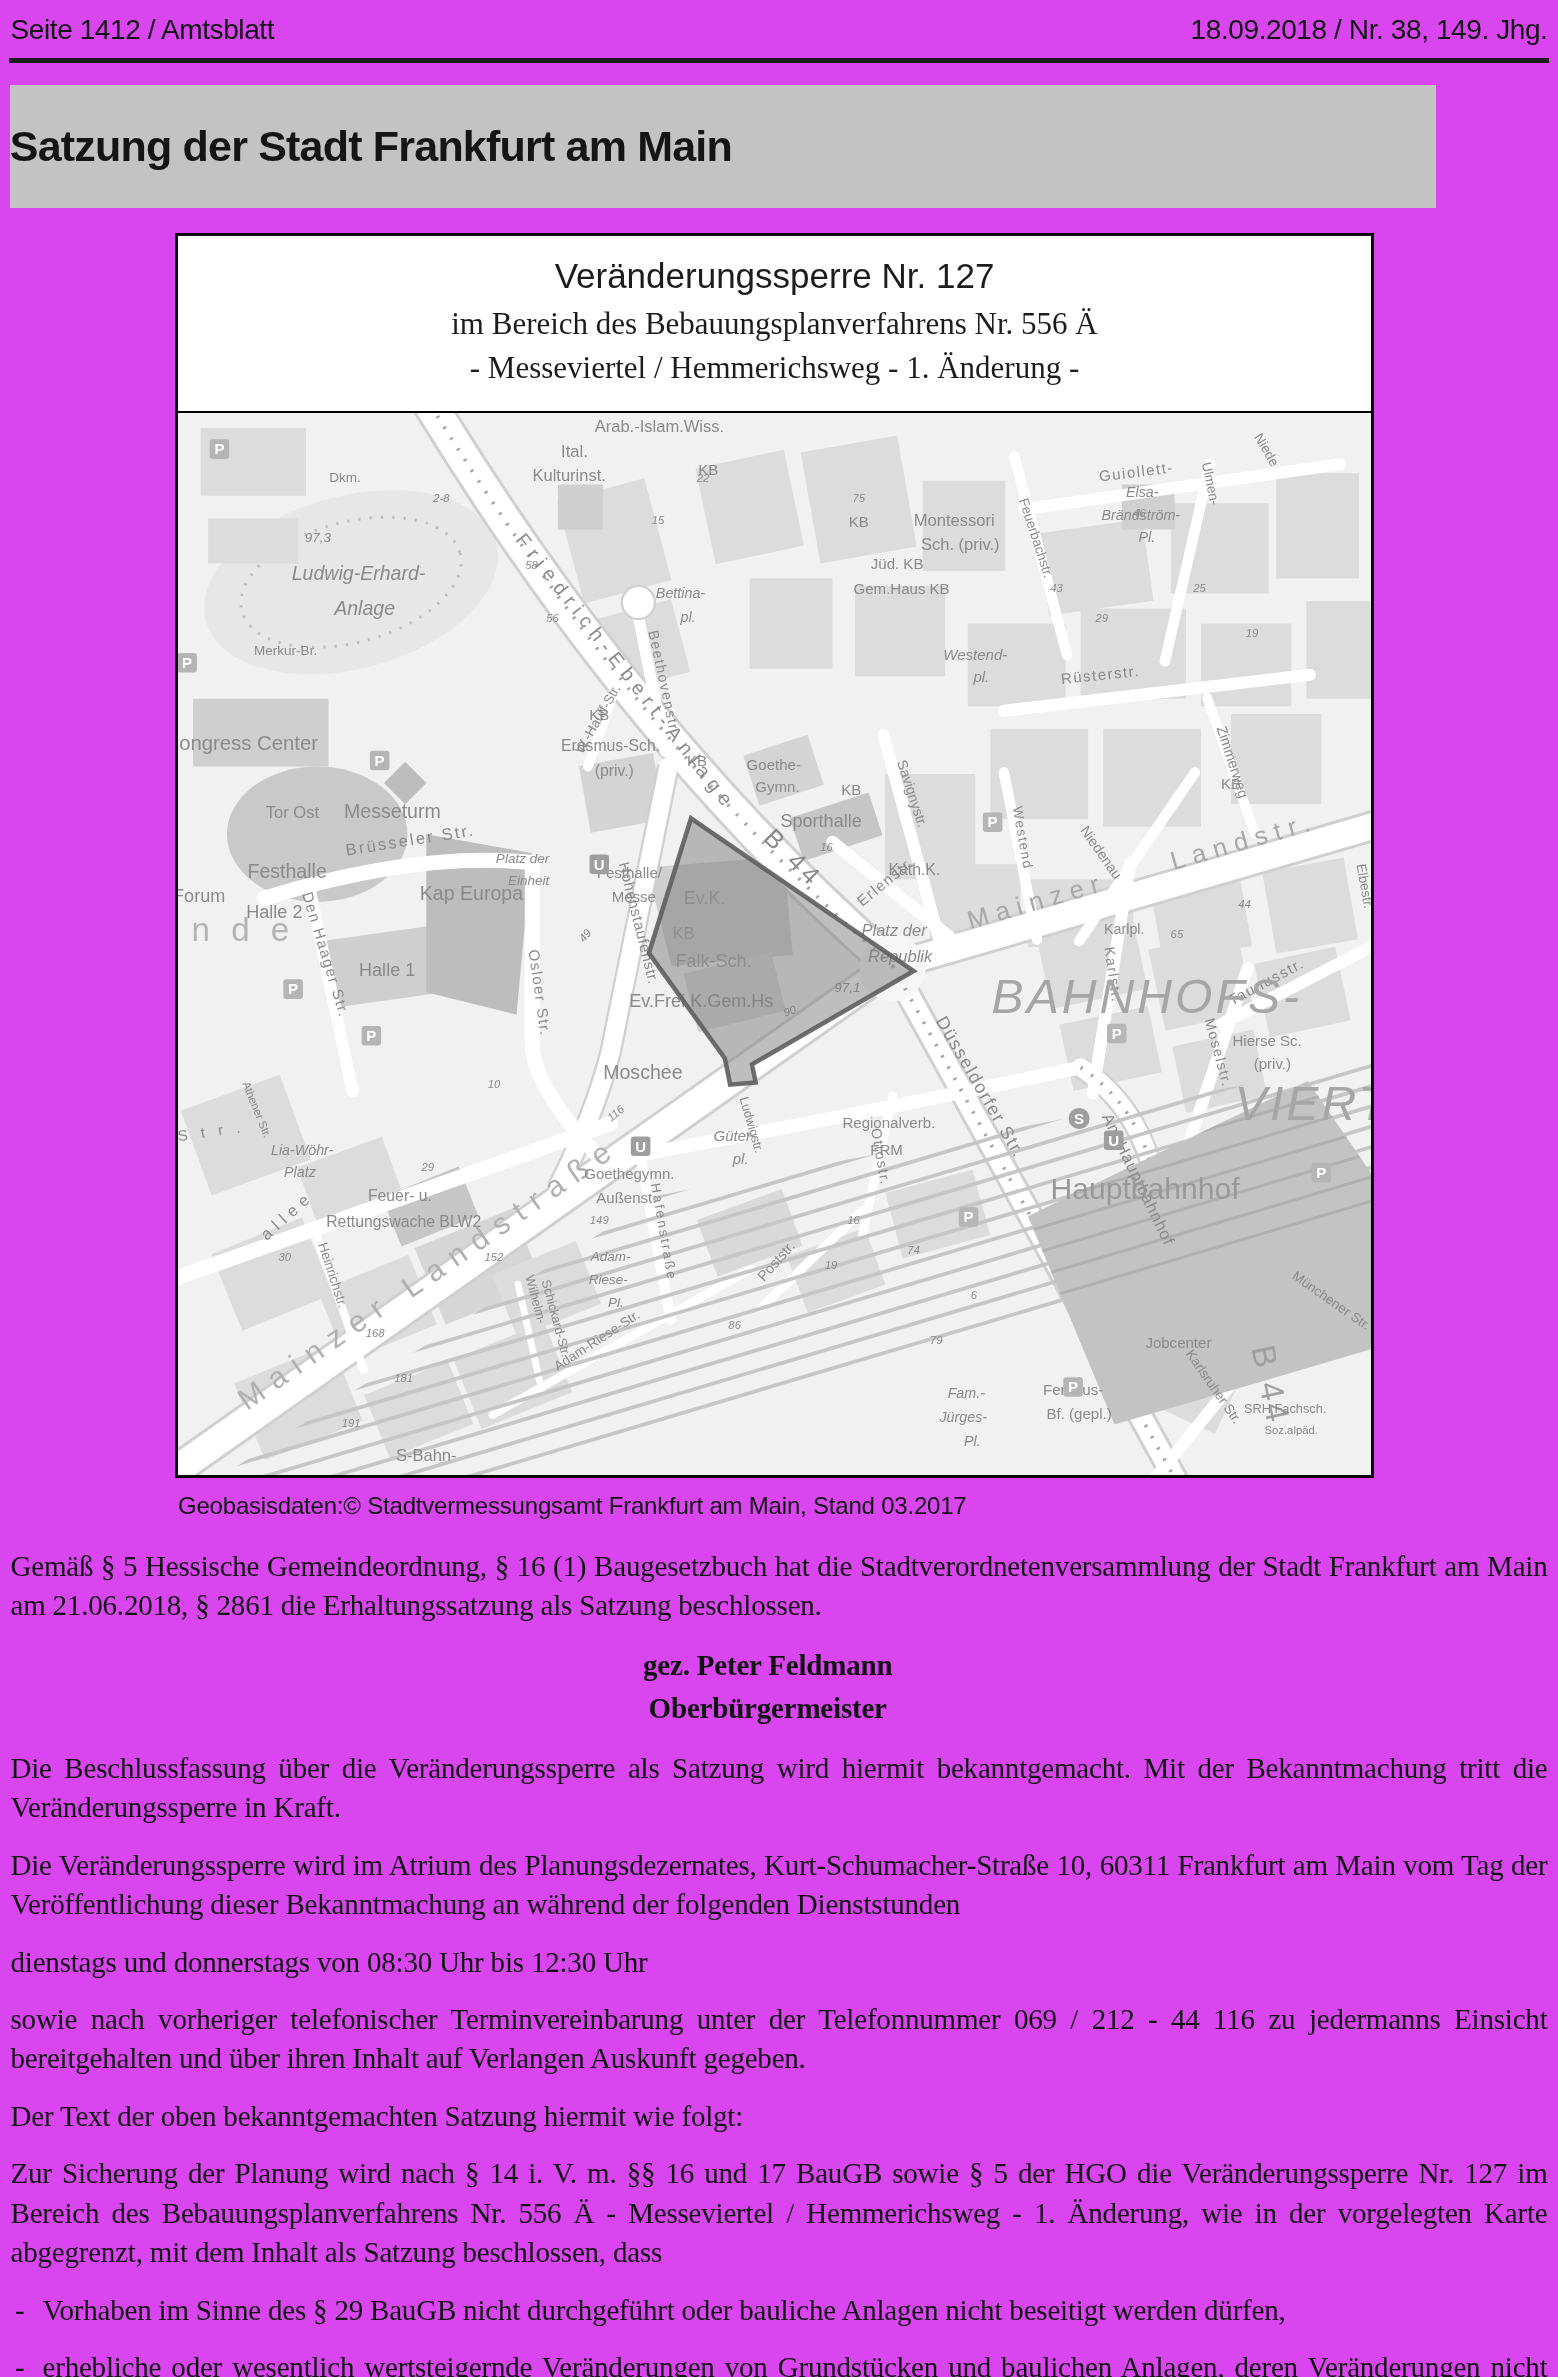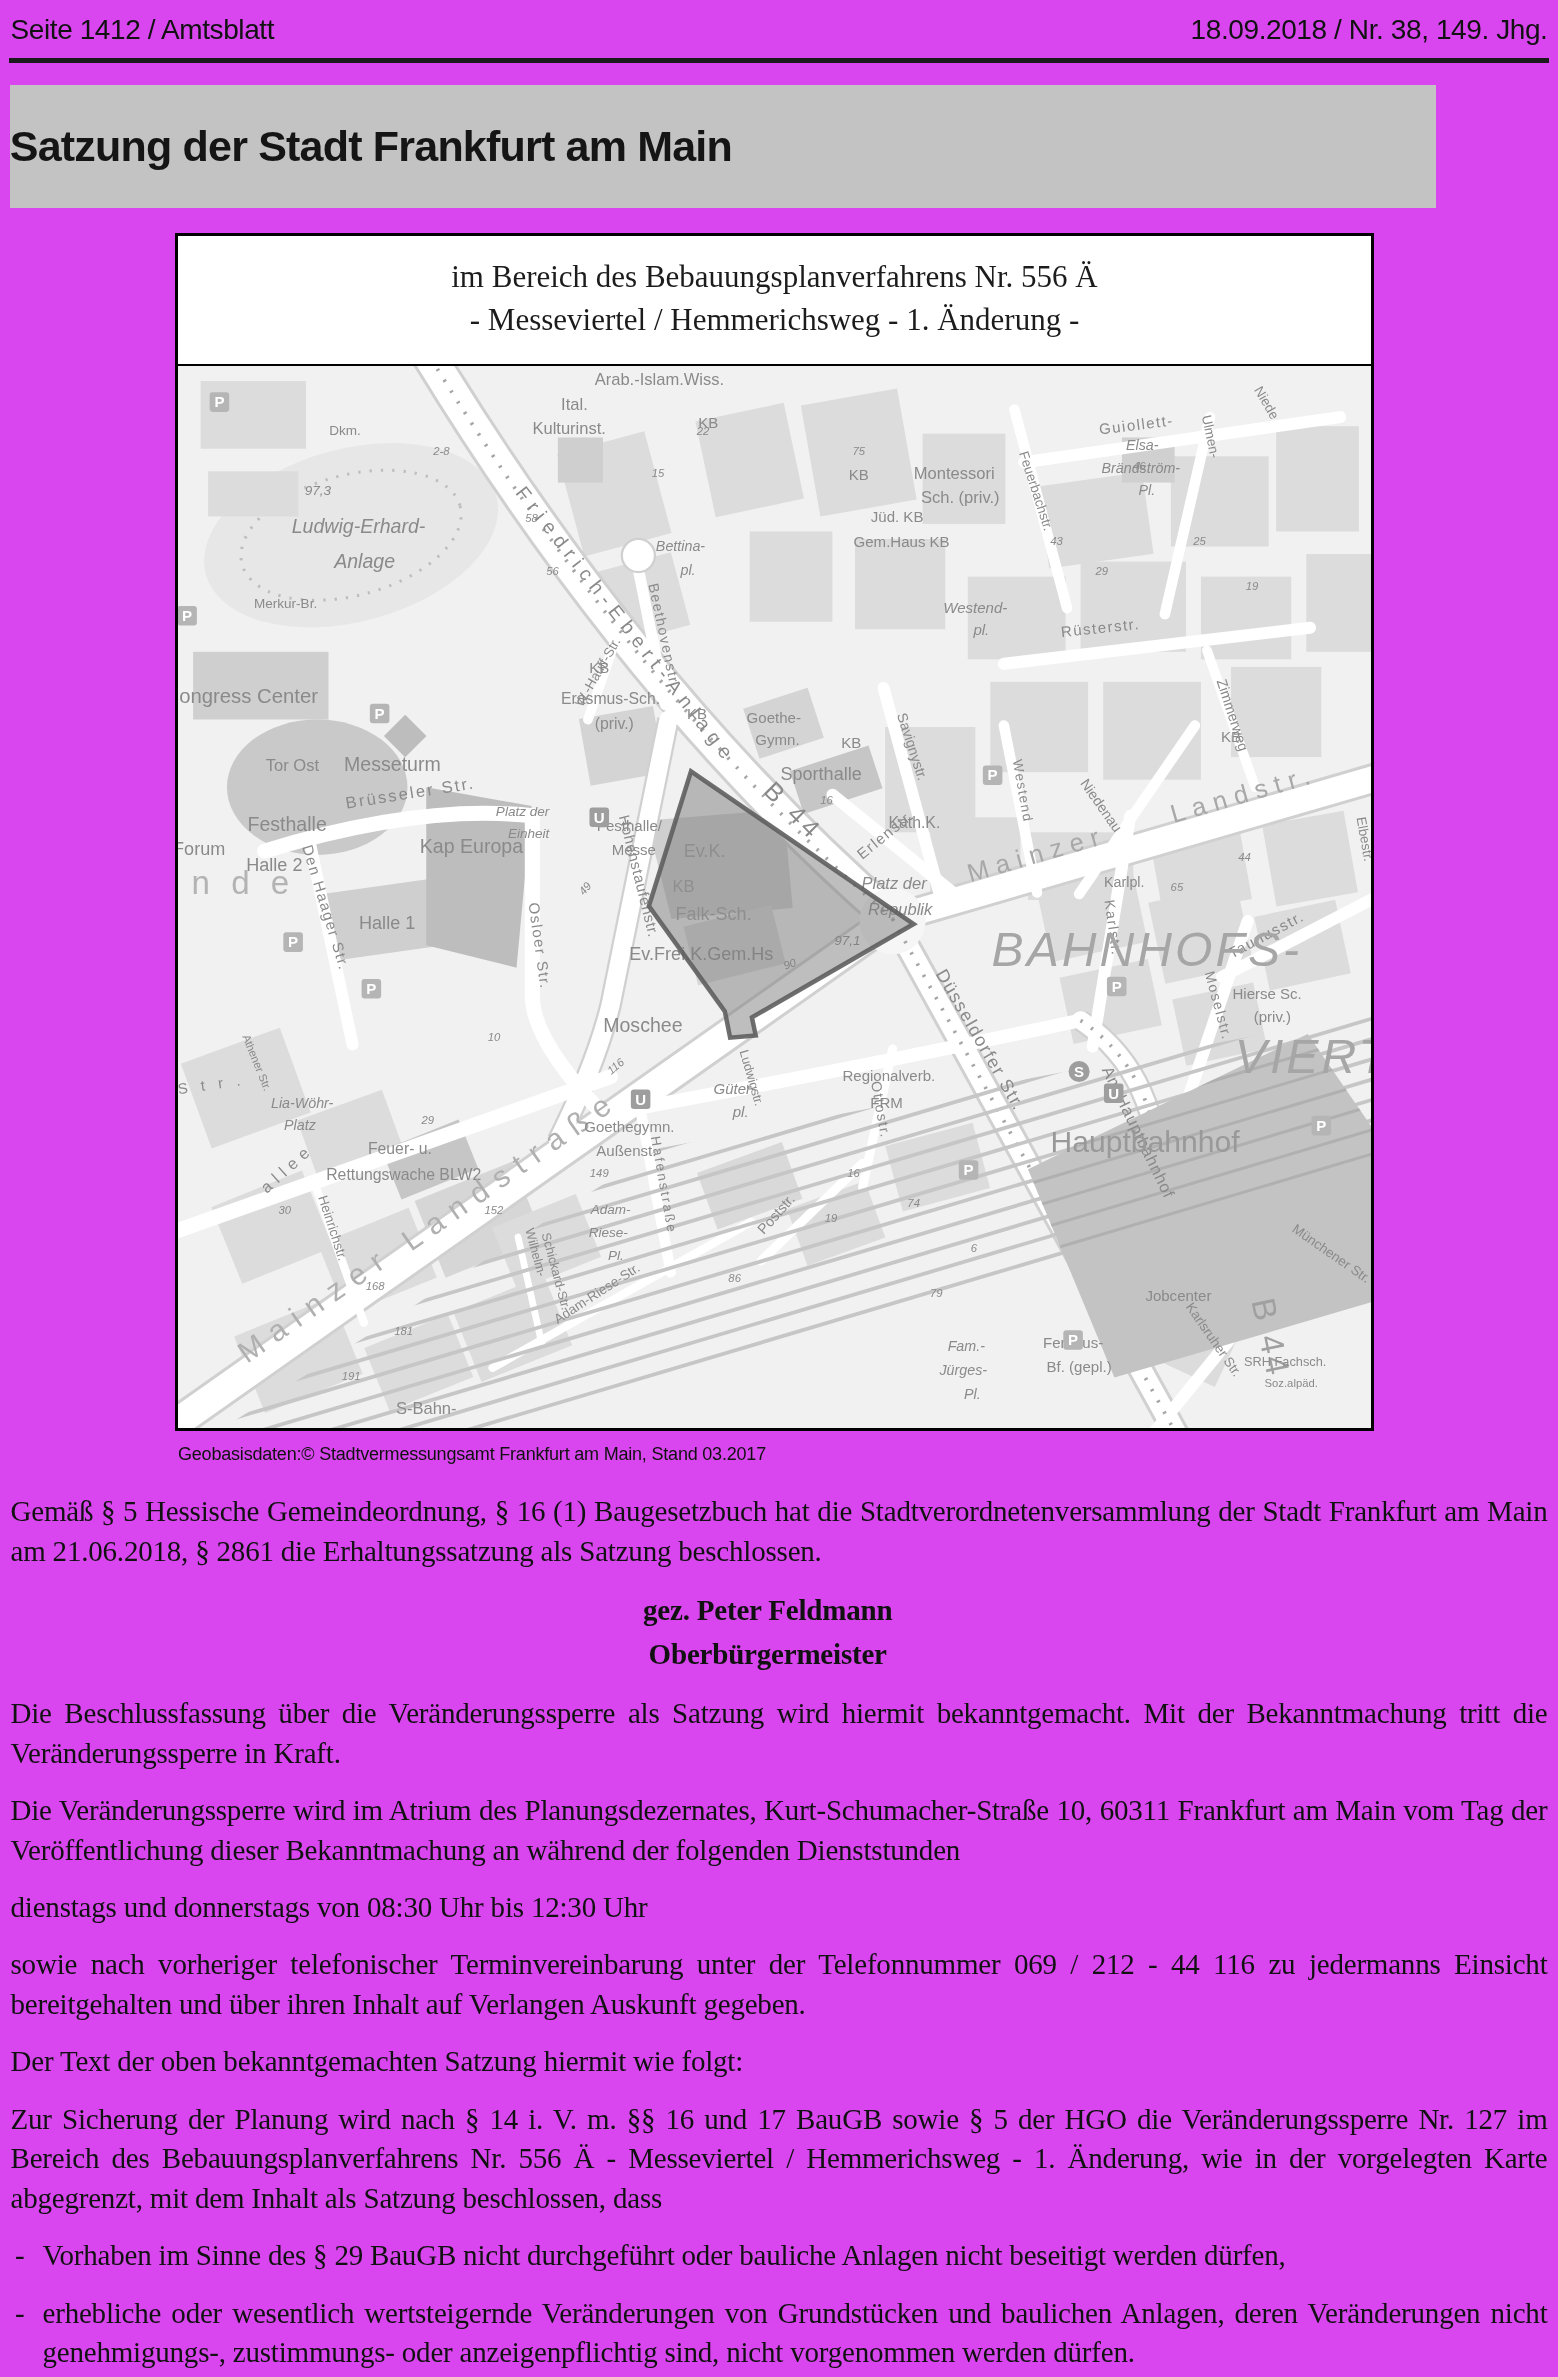--- a/index.html
+++ b/index.html
@@ -9,21 +9,21 @@
        font-size:28px;letter-spacing:-0.4px;}
   .rule{margin:12px 9px 0 9px;height:5.3px;background:#1a1a1a;}
   .banner{margin:22.6px 0 0 9.8px;width:1426px;height:123px;background:#c3c3c3;
           display:flex;align-items:center;justify-content:flex-start;}
   .banner h1{margin:0;font-size:43px;font-weight:bold;color:#151515;letter-spacing:-0.8px;}
   .map-frame{margin:25px 0 0 175px;width:1193px;border:3px solid #000;box-sizing:content-box;}
   .map-titles{background:#fff;text-align:center;padding:15px 7.5px 18px 7.5px;border-bottom:2.3px solid #000;}
   .mt1{font-size:35px;margin:4.5px 0 10.5px 0;color:#1c1c1c;}
   .mt2,.mt3{font-size:31px;margin:7.5px 0;color:#1c1c1c;font-family:Liberation Serif, serif;}
   .map-svg{display:block;background:#f1f1f1;}
-  .caption{margin:13.5px 0 0 178px;font-size:18px;letter-spacing:-0.2px;}
+  .caption{margin:13.5px 0 0 178px;font-size:24px;letter-spacing:-0.2px;}
   .bodytext{margin:27px 10.5px 0 10.5px;font-size:29px;line-height:1.36;letter-spacing:-0.2px;font-family:Liberation Serif, serif;}
   .bodytext p{margin:0 0 18px 0;text-align:justify;}
   .sig{text-align:center;font-weight:bold;margin:1.5px 22.6px 18px 0;line-height:1.5;}
   .sig div{margin:0;}
   p.single{text-align:left;}
   p.bullet{padding-left:32px;position:relative;}
   p.bullet .dash{position:absolute;left:4.5px;top:0;}
   svg text{font-family:"Liberation Sans",sans-serif;}
 </style>
 </head>
@@ -36,20 +36,21 @@
     <span>18.09.2018 / Nr. 38, 149. Jhg.</span>
   </div>
   <div class="rule"></div>
 
   <div class="banner">
     <h1>Satzung der Stadt Frankfurt am Main</h1>
   </div>
 
   <div class="map-frame">
     <div class="map-titles">
+      <div class="mt1">Veränderungssperre Nr. 127</div>
       <div class="mt2">im Bereich des Bebauungsplanverfahrens Nr. 556 Ä</div>
       <div class="mt3">- Messeviertel / Hemmerichsweg - 1. Änderung -</div>
     </div>
 
     <svg id="map-svg" class="map-svg" width="1193" height="1062" viewBox="0 0 1586 1412">
       <defs>
         <clipPath id="railclip">
             <polygon points="40,1425 640,1040 1620,855 1620,1425"></polygon>
           </clipPath>
         <clipPath id="slabclip">

